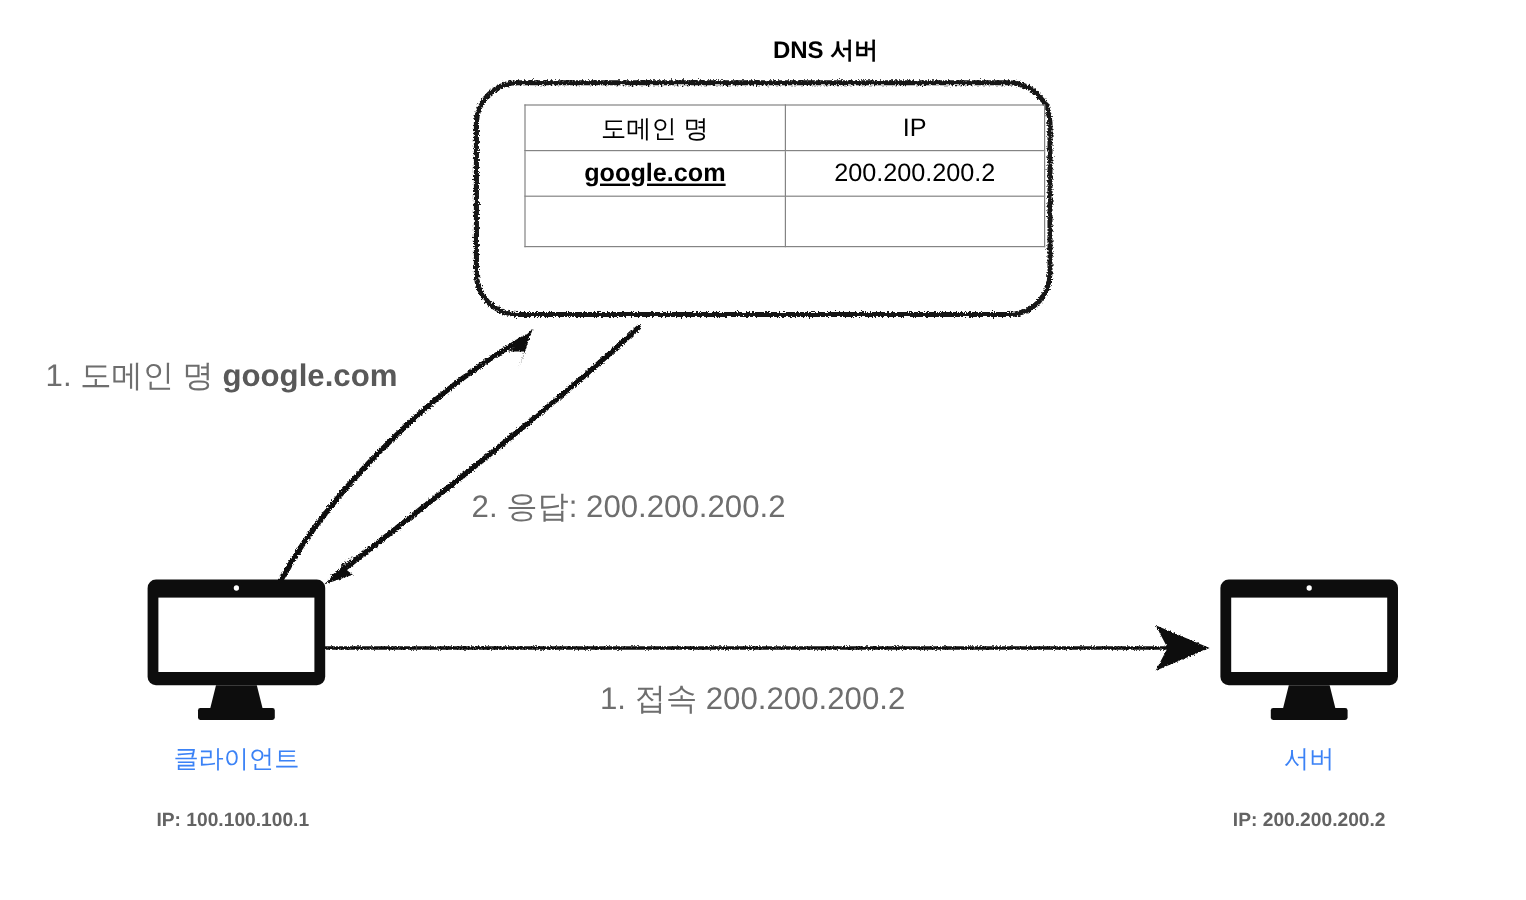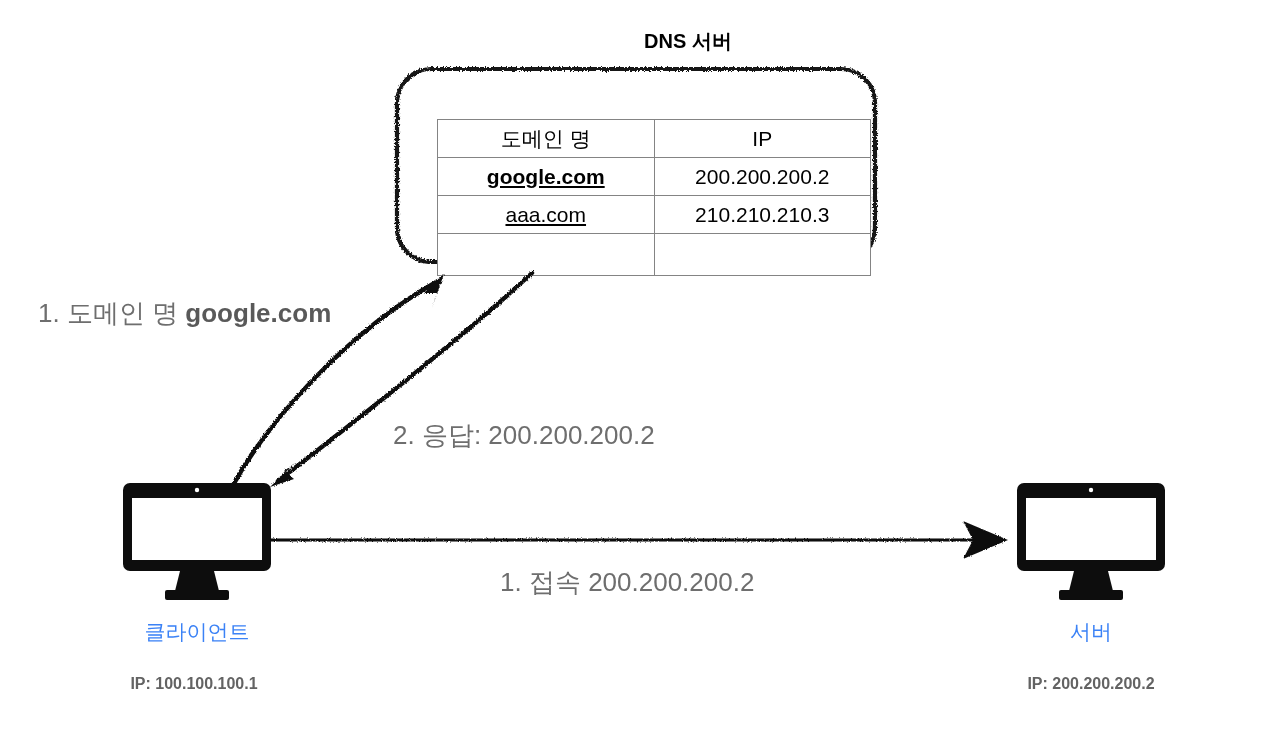--- a/index.html
+++ b/index.html
@@ -41,21 +41,20 @@
   }
   #dns-box svg { display: block; }
 
   
   #dns-table {
     left: 437px;
     top: 87px;
     width: 434px;
     border-collapse: collapse;
     background: transparent;
-    margin-top: 32px;
   }
   #dns-table td, #dns-table th {
     border: 1px solid #848484;
     height: 37px;
     text-align: center;
     vertical-align: middle;
     font-size: 21px;
     font-weight: normal;
     color: #000000;
     padding: 0 4px;
@@ -84,21 +83,21 @@
 
   
   .flow-label {
     font-size: 26px;
     color: #6e6e6e;
     white-space: nowrap;
   }
   .flow-label b { color: #595959; font-weight: bold; }
 
   #label-step1 { left: 38px; top: 296px; }
-  #label-step2 { left: 393px; top: 405px; margin-top: 13px; }
+  #label-step2 { left: 393px; top: 405px; }
   #label-step3 { left: 500px; top: 565px; }
 
   
   .monitor { width: 150px; height: 120px; }
   .monitor svg { display: block; }
   #client-monitor { left: 122px; top: 482px; }
   #server-monitor { left: 1016px; top: 482px; }
 
   
   .node-caption {
@@ -146,24 +145,20 @@
     <tr>
       <th class="col-domain">도메인 명</th>
       <th class="col-ip">IP</th>
     </tr>
   </thead>
   <tbody>
     <tr>
       <td class="col-domain"><span class="dom-bold">google.com</span></td>
       <td class="col-ip">200.200.200.2</td>
     </tr>
-    <tr>
-      <td class="col-domain"><span class="dom-plain">aaa.com</span></td>
-      <td class="col-ip">210.210.210.3</td>
-    </tr>
     <tr class="empty-row">
       <td class="col-domain"></td>
       <td class="col-ip"></td>
     </tr>
   </tbody>
 </table>
 
 <svg class="abs" id="arrow-layer" viewBox="0 0 1272 750" xmlns="http://www.w3.org/2000/svg">
   <defs>
     <filter id="rough2" x="-14%" y="-14%" width="128%" height="128%">

